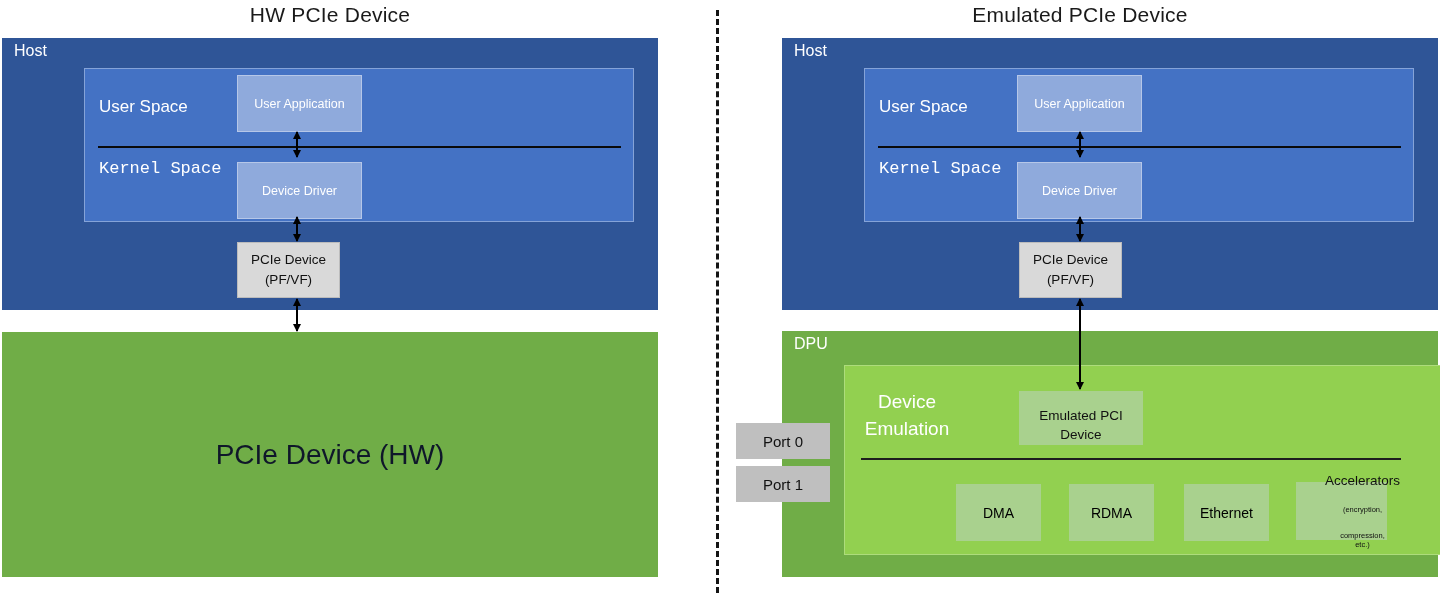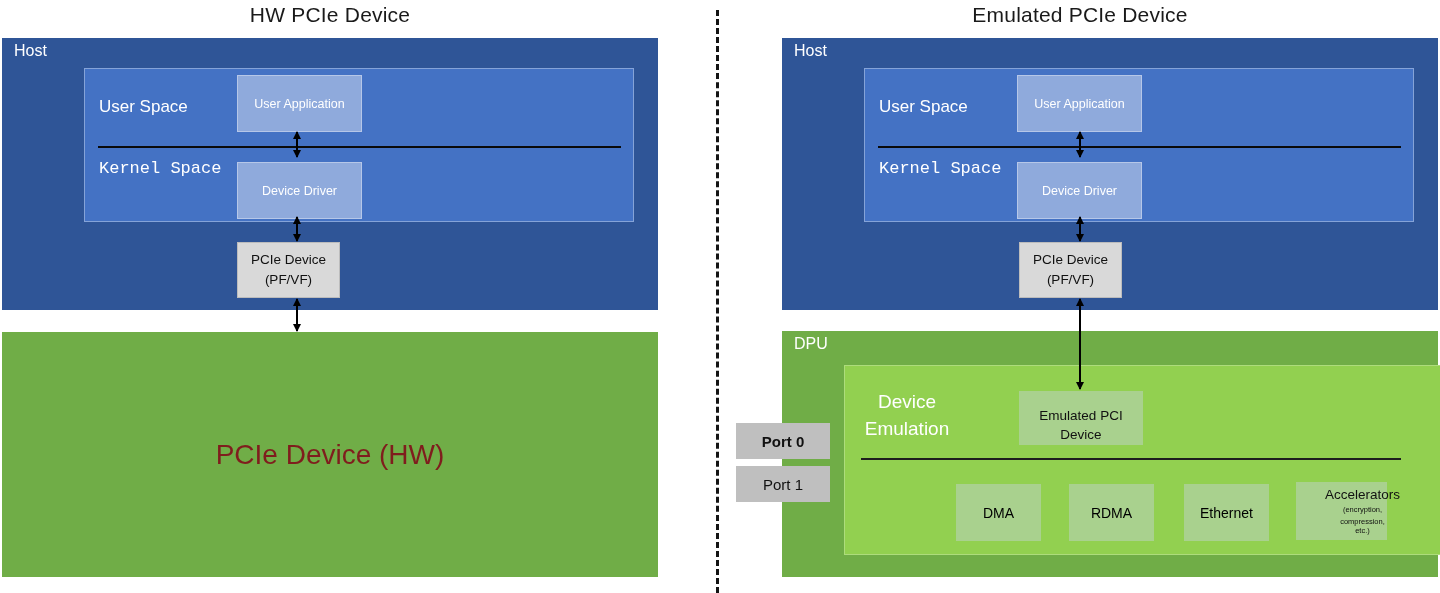--- a/index.html
+++ b/index.html
@@ -29,39 +29,39 @@
     display:flex;align-items:center;justify-content:center;color:#fff;font-size:12.5px;text-align:right;
     border:1px solid rgba(255,255,255,0.35);}
   .ua{top:6px;} .dd{top:77px;margin-top:16px;}
 
   .pcie-box{position:absolute;top:204px;width:103px;height:56px;background:var(--box-gray);
     border:1px solid #bcbcbc;display:flex;flex-direction:column;align-items:center;justify-content:center;
     color:#111;font-size:13.5px;line-height:1.45;text-align:center;}
   .p-left{left:235px;} .p-right{left:237px;}
 
   .hw-green{position:absolute;left:2px;top:332px;width:656px;height:245px;background:var(--dark-green);
-    display:flex;align-items:center;justify-content:center;color:#7f1d1d;font-size:28px;}
+    display:flex;align-items:center;justify-content:center;color:#0f172a;font-size:28px;}
 
   .dpu{position:absolute;left:782px;top:331px;width:656px;height:246px;background:var(--dark-green);}
   .dpu-inner{position:absolute;left:62px;top:34px;width:680px;height:190px;background:var(--bright-green);border:1px solid rgba(255,255,255,0.25);}
   .inner-label{position:absolute;left:8px;width:108px;text-align:center;color:#fff;font-size:19px;line-height:27px;}
   .de{top:22px;} .iop{top:112px;}
   .emul-box{position:absolute;left:174px;top:25px;width:124px;height:54px;background:var(--pale-green);
     display:flex;flex-direction:column;align-items:center;justify-content:flex-end;color:#111;font-size:13.5px;line-height:1.4;text-align:center;}
   .io-divider{position:absolute;left:16px;top:92px;width:540px;height:2px;background:#1e1e1e;}
   .io-box{position:absolute;top:118px;width:85px;height:57px;background:var(--pale-green);
     display:flex;align-items:center;justify-content:center;color:#000000;font-size:14px;}
   .io-0{left:111px;} .io-1{left:224px;} .io-2{left:339px;}
   .accel-box{position:absolute;left:451px;top:116px;width:91px;height:58px;background:var(--pale-green);
     display:flex;flex-direction:column;align-items:center;justify-content:center;color:#111;text-align:center;padding-left:42px;}
-  .accel-title{font-size:13.5px;} .accel-sub{font-size:7.5px;margin-top:3px;}
+  .accel-title{font-size:13.5px;} .accel-sub{font-size:7.5px;margin-top:17px;}
 
   .port{position:absolute;left:736px;width:94px;height:36px;background:var(--port-gray);
     display:flex;align-items:center;justify-content:center;color:#111;font-size:15px;z-index:5;}
-  .port-0{top:423px;font-weight:bold;} .port-1{top:466px;}
+  .port-0{top:423px;} .port-1{top:466px;}
 
   .center-divider{position:absolute;left:716px;top:10px;height:583px;width:0;border-left:3px dashed #141414;}
 
   .varrow{position:absolute;width:2px;background:var(--ink);z-index:4;}
   .varrow::before,.varrow::after{content:"";position:absolute;left:-3px;border-left:4px solid transparent;border-right:4px solid transparent;}
   .varrow::before{top:-1px;border-bottom:8px solid var(--ink);}
   .varrow::after{bottom:-1px;border-top:8px solid var(--ink);}
   .a-l1{left:296px;top:132px;height:25px;}
   .a-l2{left:296px;top:217px;height:24px;}
   .a-l3{left:296px;top:299px;height:32px;}

